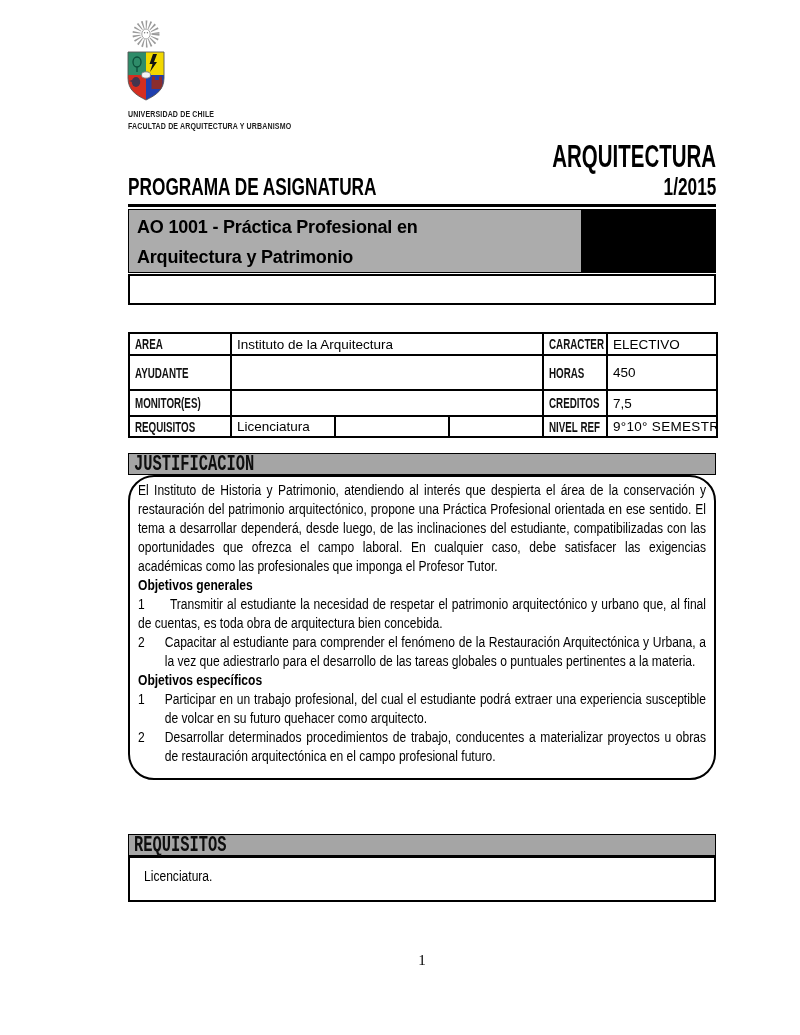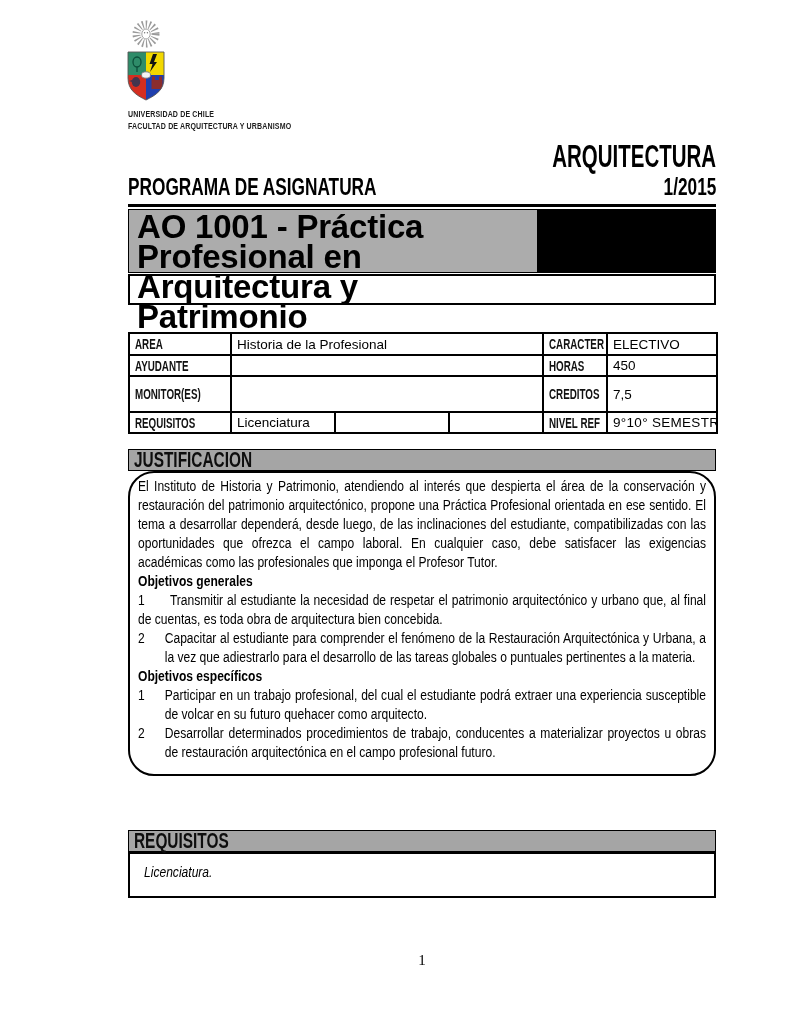--- a/index.html
+++ b/index.html
@@ -23,44 +23,44 @@
   
   .content{position:absolute;left:128px;top:140px;width:588px;}
   .h-right{text-align:right;height:34px;line-height:34px;}
   .arq-fnt{font-size:31px;transform:scaleX(0.66);}
   .h-row{display:flex;justify-content:space-between;
          height:30px;border-bottom:3px solid #000;}
   .prog-fnt{font-size:23px;transform:scaleX(0.75);line-height:26px;}
 
   
   .title-row{display:flex;margin-top:2px;border:1px solid #000;box-sizing:border-box;height:64px;}
-  .title-gray{width:408px;background:var(--title-gray);font-weight:bold;font-size:33px;
+  .title-gray{width:452px;background:var(--title-gray);font-weight:bold;font-size:18px;
               line-height:30px;padding:2px 0 0 8px;box-sizing:border-box;letter-spacing:-0.2px;}
   .title-black{flex:1;background:#000;}
   .empty-box{height:31px;border:2px solid #000;margin-top:1px;box-sizing:border-box;background:#fff;}
 
   
   table.info{border-collapse:collapse;width:588px;table-layout:fixed;margin-top:27px;}
   table.info td{border:2px solid #000;padding:1px 5px;font-size:13.5px;vertical-align:middle;
                 overflow:hidden;white-space:nowrap;}
   .tlabel-fnt{font-size:14px;transform:scaleX(0.70);color:#111;}
   td.vtop{vertical-align:top;padding-top:2px;}
   .bold{font-weight:bold;}
   .nivel{font-size:12px;letter-spacing:.3px;}
   .sem-pad{padding-top:8px !important;vertical-align:top !important;}
 
   
   .sec-bar{height:22px;background:var(--bar-gray);border:1px solid #000;
-           display:flex;align-items:center;padding-left:5px;box-sizing:border-box;}
+           display:flex;align-items:center;padding-left:5px;box-sizing:border-box;font-family:Liberation Mono, monospace;}
   .mt15{margin-top:15px;}
   .mt54{margin-top:54px;}
   .sec-fnt{font-size:22px;transform:scaleX(0.70);color:#0e0e0e;}
   .sec-box{border:2px solid #000;box-sizing:border-box;background:#fff;}
   .jus-box{height:305px;padding:4px 8px 0 8px;border-radius:26px;}
-  .req-box{height:46px;padding:9px 10px 0 14px;font-style:italic;}
+  .req-box{height:46px;padding:9px 10px 0 14px;}
 
   .narrow{width:116%;transform:scaleX(0.8621);transform-origin:0 0;
           font-size:14px;line-height:19px;}
   .jtext{margin:0;text-align:justify;}
   .btitle{margin:0;font-weight:bold;}
   .num-inline{display:inline-block;width:37px;}
   .hang{display:flex;margin:0;}
   .hang-num{flex:0 0 31px;}
   .hang-txt{flex:1;text-align:justify;}
 
@@ -132,31 +132,31 @@
         <col style="width:102px">
           <col style="width:104px">
           <col style="width:114px">
         <col style="width:94px">
           <col style="width:64px">
           <col style="width:110px">
       </colgroup>
       <tbody>
           <tr style="height:22px">
         <td><span class="cnd o-left tlabel-fnt">AREA</span></td>
-        <td colspan="3">Historia de la Profesional</td>
+        <td colspan="3">Instituto de la Arquitectura</td>
         <td><span class="cnd o-left tlabel-fnt">CARACTER</span></td>
         <td>ELECTIVO</td>
       </tr>
-      <tr style="height:21px">
+      <tr style="height:35px">
         <td><span class="cnd o-left tlabel-fnt">AYUDANTE</span></td>
         <td colspan="3"></td>
         <td><span class="cnd o-left tlabel-fnt">HORAS</span></td>
         <td>450</td>
       </tr>
-      <tr style="height:36px">
+      <tr style="height:26px">
         <td><span class="cnd o-left tlabel-fnt">MONITOR(ES)</span></td>
         <td colspan="3"></td>
         <td><span class="cnd o-left tlabel-fnt">CREDITOS</span></td>
         <td>7,5</td>
       </tr>
       <tr style="height:21px">
         <td><span class="cnd o-left tlabel-fnt">REQUISITOS</span></td>
         <td>Licenciatura</td>
         <td></td>
         <td></td>

